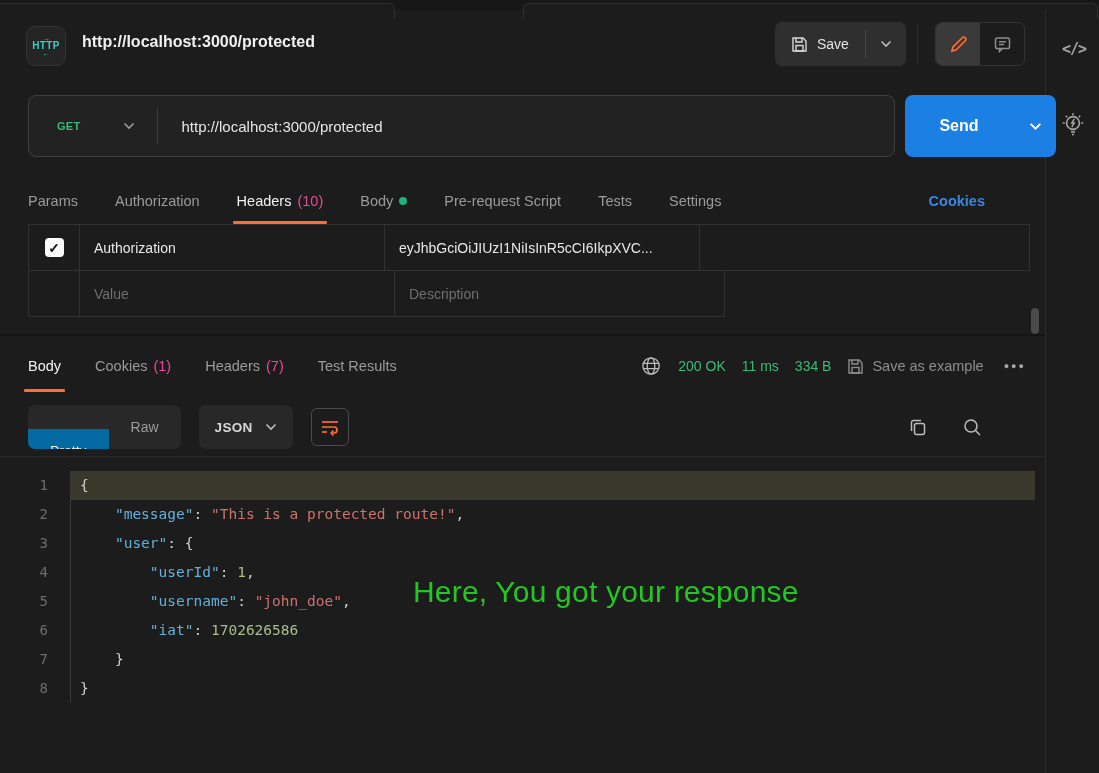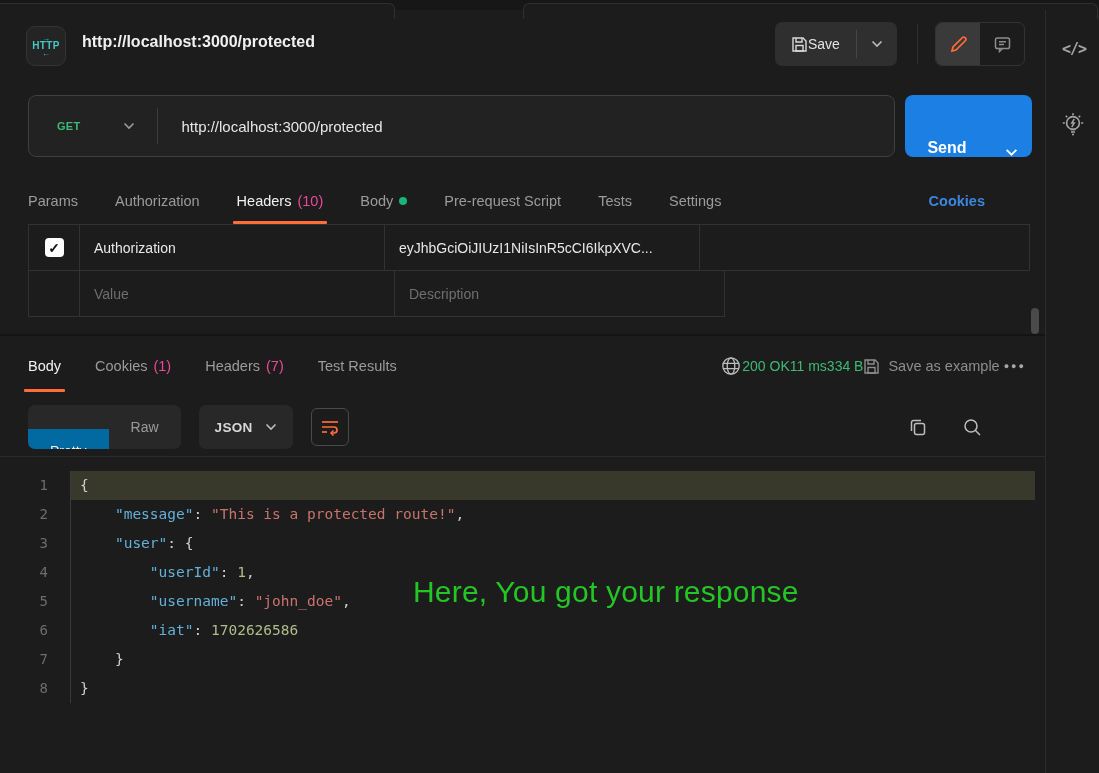--- a/index.html
+++ b/index.html
@@ -26,35 +26,35 @@
   .content { position:absolute; left:0; top:10px; width:1045px; height:763px; }
 
   
   .req-header { position:absolute; left:0; top:0; width:1045px; height:72px; }
   .http-badge { position:absolute; left:26px; top:16px; width:40px; height:40px; background:#242424; border:1px solid #343434; border-radius:9px;
     display:flex; flex-direction:column; align-items:center; justify-content:center; color:#45c8c3; }
   .http-badge .arrow { font-size:8px; line-height:5px; }
   .http-badge .txt { font-size:10px; font-weight:bold; letter-spacing:.3px; line-height:10px; }
   .req-title { position:absolute; left:82px; top:23px; font-size:16px; font-weight:bold; color:#f0f0f0; }
   .save-group { position:absolute; left:775px; top:12px; height:44px; background:#2f2f2f; border-radius:7px; display:flex; align-items:stretch; overflow:hidden; }
-  .save-main { display:flex; align-items:center; padding:0 16px; cursor:pointer; color:#e3e3e3; font-size:14px; }
+  .save-main { display:flex; align-items:center; gap:9px; padding:0 16px; cursor:pointer; color:#e3e3e3; font-size:14px; }
   .save-sep { width:1px; background:#454545; margin:8px 0; }
   .save-caret { display:flex; align-items:center; padding:0 14px; cursor:pointer; }
   .tb-divider { position:absolute; left:917px; top:14px; width:1px; height:40px; background:#2e2e2e; }
   .edit-comment-group { position:absolute; left:935px; top:12px; height:44px; display:flex; border:1px solid #333; border-radius:7px; overflow:hidden; }
   .ec-seg { width:44px; display:flex; align-items:center; justify-content:center; cursor:pointer; }
   .ec-seg.active { background:#3a3a3a; }
 
   
   .url-bar { position:absolute; left:28px; top:85px; width:867px; height:62px; background:#222222; border:1px solid #3f3f3f; border-radius:8px; display:flex; align-items:center; }
   .method { display:flex; align-items:center; gap:42px; padding:0 22px 0 28px; cursor:pointer; }
   .method-label { font-size:11px; font-weight:bold; letter-spacing:.3px; }
   .url-sep { width:1px; height:36px; background:#3c3c3c; }
   .url-text { padding-left:24px; font-size:15px; color:#e6e6e6; flex:1; }
-  .send-btn { position:absolute; left:905px; top:85px; width:127px; height:62px; border-radius:8px; display:flex; align-items:flex-end; overflow:hidden; cursor:pointer; }
+  .send-btn { position:absolute; left:905px; top:85px; width:151px; height:62px; border-radius:8px; display:flex; align-items:center; overflow:hidden; cursor:pointer; }
   .send-main { flex:1; display:flex; align-items:center; justify-content:center; color:#fff; font-size:16px; font-weight:bold; }
   .send-sep { width:1px; background:rgba(255,255,255,.25); margin:0; }
   .send-caret { width:42px; display:flex; align-items:center; justify-content:center; }
 
   
   .req-tabs { position:absolute; left:0; top:168px; width:1045px; height:46px; display:flex; align-items:center; padding-left:24px; }
   .tab { position:relative; height:46px; display:flex; align-items:center; gap:6px; padding:0 4px; margin-right:29px; font-size:14.5px; color:#9b9b9b; cursor:pointer; white-space:nowrap; }
   .tab .count { color:#ec4899; }
   .tab.active { color:#f2f2f2; }
   .tab.active::after { content:""; position:absolute; left:0; right:0; bottom:0; height:3px; background:#ff6c37; border-radius:1px; }
@@ -72,21 +72,21 @@
   .c-desc { width:330px; }
   .placeholder { color:#6f6f6f; }
   .checkbox { width:19px; height:19px; background:#fdfdfd; border-radius:4px; display:flex; align-items:center; justify-content:center; color:#111; font-size:14px; font-weight:bold; cursor:pointer; }
   .scroll-thumb { position:absolute; left:1031px; top:298px; width:8px; height:26px; border-radius:4px; background:#4a4a4a; cursor:pointer; }
 
   .section-divider { position:absolute; left:0; top:324px; width:1045px; height:2px; background:#141414; }
 
   
   .resp-tabs { position:absolute; left:0; top:330px; width:1045px; height:52px; display:flex; align-items:center; padding-left:24px; }
   .resp-tabs .tab { height:52px; margin-right:26px; }
-  .resp-meta { position:absolute; right:15px; top:0; height:52px; display:flex; align-items:center; }
+  .resp-meta { position:absolute; right:15px; top:0; height:52px; display:flex; align-items:center; gap:16px; }
   .meta-green { color:#3dba74; font-size:14px; }
   .save-example { display:flex; align-items:center; gap:8px; color:#8d8d8d; font-size:14.5px; cursor:pointer; }
   .more-dots { color:#a8a8a8; font-size:9px; letter-spacing:2px; cursor:pointer; padding:4px; }
 
   
   .resp-toolbar { position:absolute; left:0; top:388px; width:1045px; height:58px; display:flex; align-items:center; }
   .seg-control { margin-left:28px; height:44px; background:#282828; border-radius:7px; display:flex; align-items:center; overflow:hidden; }
   .seg { height:44px; display:flex; align-items:center; padding:0 22px; font-size:14px; color:#9b9b9b; cursor:pointer; }
   .seg.active { background:#0369a1; color:#ededed;margin-top:48px; }
   .json-dd { margin-left:18px; height:44px; background:#282828; border-radius:7px; display:flex; align-items:center; gap:12px; padding:0 16px; cursor:pointer; }

